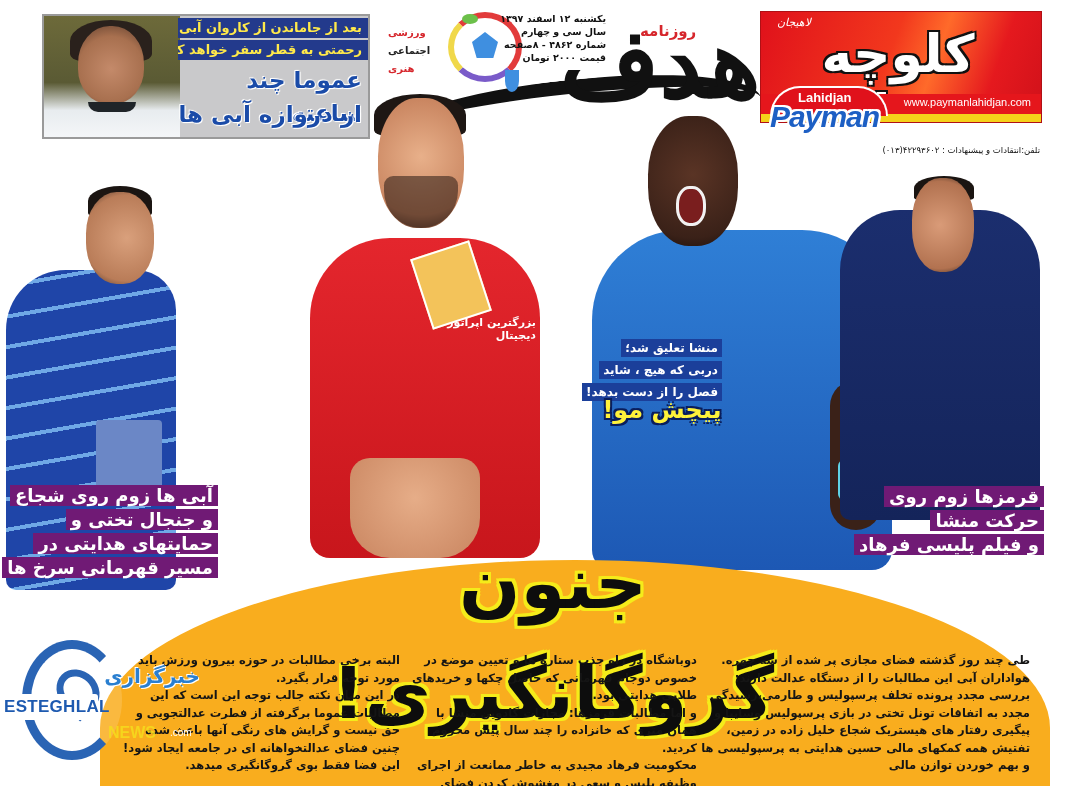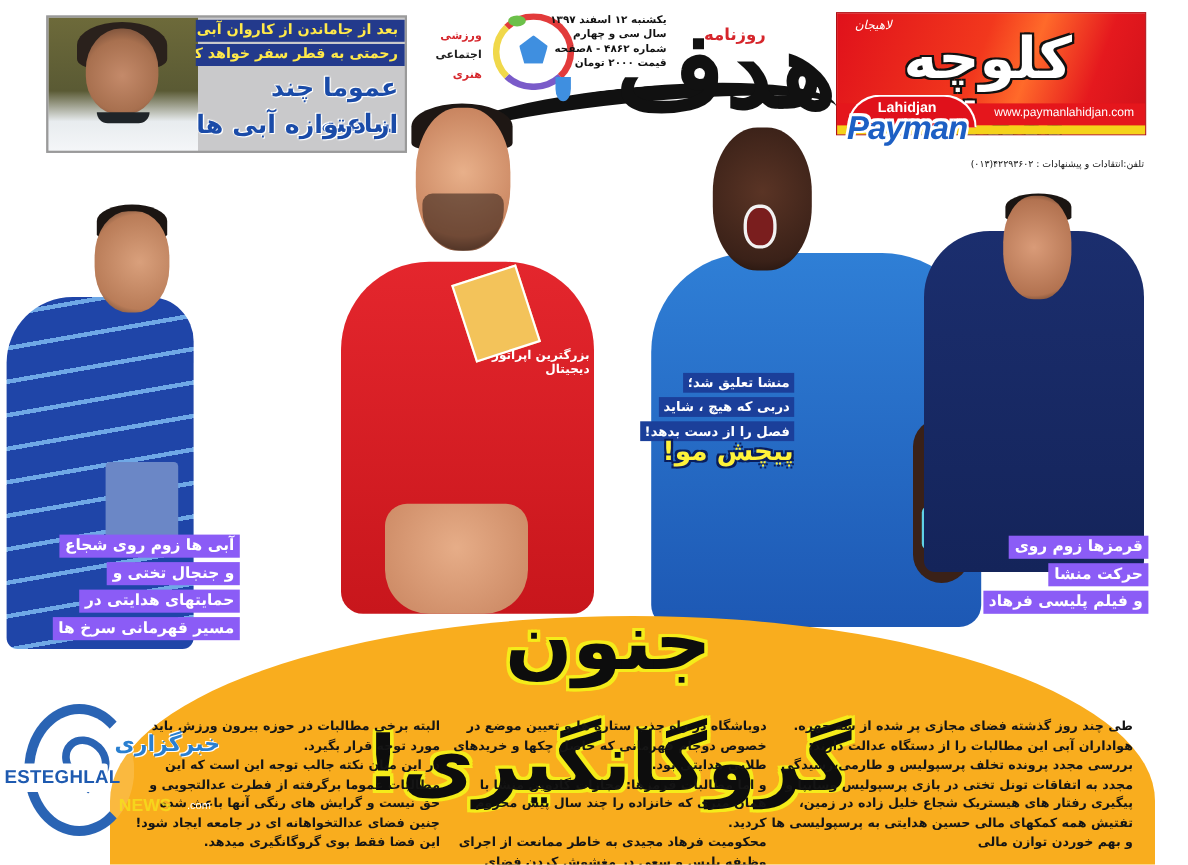--- a/index.html
+++ b/index.html
@@ -23,21 +23,21 @@
   .teaser-title.t2 { top: 82px; }
 
   
   .logo-swoosh { left: 380px; top: 80px; width: 380px; height: 45px; border-top: 14px solid #111; border-radius: 60% 60% 0 0 / 100% 100% 0 0; transform: rotate(-6deg); }
   .logo-ball { left: 448px; top: 12px; width: 74px; height: 70px; border-radius: 50%; background: #fff; border: 6px solid #e23b3b; border-left-color: #f0d84a; border-bottom-color: #7a5bc9; }
   .logo-ball-pent { left: 472px; top: 32px; width: 26px; height: 26px; background: #3f8fe0; clip-path: polygon(50% 0, 100% 38%, 82% 100%, 18% 100%, 0 38%); }
   .logo-dot-green { left: 462px; top: 14px; width: 16px; height: 10px; border-radius: 50%; background: #6cc04a; }
   .logo-dot-blue { left: 505px; top: 70px; width: 14px; height: 22px; border-radius: 0 0 50% 50%; background: #3f8fe0; }
   .logo-hadaf { left: 560px; top: 14px; width: 190px; font-family: "DejaVu Serif", serif; font-size: 96px; font-weight: bold; color: #111; line-height: 100px; text-align: center; }
   .logo-rooznameh { left: 640px; top: 22px; width: 100px; font-size: 15px; font-weight: bold; color: #d6262c; text-align: left; direction: rtl; }
-  .logo-tags { left: 388px; top: 24px; width: 50px; font-size: 10px; font-weight: bold; line-height: 18px; text-align: right; }
+  .logo-tags { left: 388px; top: 24px; width: 50px; font-size: 10px; font-weight: bold; line-height: 18px; text-align: left; }
   .logo-tags span { display: block; }
   .tag-red { color: #d6262c; }
   .tag-dark { color: #222; }
   .issue-info { left: 502px; top: 12px; width: 104px; font-size: 9.5px; line-height: 13px; color: #111; font-weight: bold; }
   .issue-info div { white-space: nowrap; }
 
   
   .ad { left: 760px; top: 11px; width: 282px; height: 112px; background: linear-gradient(110deg, #e0111b 0%, #f2381d 45%, #ff6a2a 60%, #e5191e 80%, #d0111a 100%); overflow: hidden; border: 1px solid #b01015; }
   .ad-brand { right: 8px; top: 12px; width: 270px; font-size: 52px; font-weight: bold; color: #fff; line-height: 60px; text-align: center; text-shadow: 2px 2px 0 #111, -2px -2px 0 #111, 2px -2px 0 #111, -2px 2px 0 #111; }
   .ad-script { left: 16px; top: 4px; font-size: 11px; color: #fff; font-style: italic; }
@@ -76,21 +76,21 @@
   .blue-wrist { left: 838px; top: 460px; width: 36px; height: 40px; background: #5fd2e6; border-radius: 6px; }
 
   .coach-body { left: 840px; top: 210px; width: 200px; height: 310px; border-radius: 60px 60px 10px 10px; background: linear-gradient(180deg, #1b2e6e, #14245a); }
   .coach-head { left: 912px; top: 178px; width: 62px; height: 94px; border-radius: 45%; background: radial-gradient(circle at 45% 50%, #d99b78, #b27250 75%, #2a1d16 100%); }
   .coach-hair { left: 914px; top: 176px; width: 60px; height: 24px; border-radius: 50% 50% 10% 10%; background: #1b1512; }
 
   
   .cap-left { left: 38px; top: 485px; width: 180px; }
   .cap-right { left: 904px; top: 486px; width: 140px; }
   .cap-line { display: block; margin-bottom: 3px; text-align: right; }
-  .cap-line span { display: inline-block; background: #8b5cf6; color: #fff; font-size: 14px; font-weight: bold; line-height: 21px; padding: 0 5px; white-space: nowrap; }
+  .cap-line span { display: inline-block; background: #701a75; color: #fff; font-size: 18px; font-weight: bold; line-height: 21px; padding: 0 5px; white-space: nowrap; }
 
   .mid-caption { left: 612px; top: 337px; width: 110px; }
   .mid-caption .mc-line { display: block; text-align: right; margin-bottom: 2px; }
   .mid-caption .mc-line span { display: inline-block; background: #1b3f9a; color: #fff; font-size: 12px; font-weight: bold; line-height: 18px; padding: 0 4px; white-space: nowrap; }
   .mid-headline { left: 602px; top: 396px; width: 120px; font-size: 24px; font-weight: bold; color: #fff23a; text-align: center; text-shadow: 2px 2px 0 #0a1e5c, -2px -2px 0 #0a1e5c, 2px -2px 0 #0a1e5c, -2px 2px 0 #0a1e5c; }
 
   
   .yellow-blob { left: 100px; top: 560px; width: 950px; height: 420px; background: #f9ad1e; border-radius: 50% 50% 0 0 / 40% 40% 0 0; }
 
   .main-headline { left: 228px; top: 528px; width: 650px; text-align: center; font-size: 72px; font-weight: bold; color: #0d0d0d; letter-spacing: 2px; line-height: 110px; text-shadow: 3px 3px 0 #f5ec1a, -3px -3px 0 #f5ec1a, 3px -3px 0 #f5ec1a, -3px 3px 0 #f5ec1a, 0 3px 0 #f5ec1a, 0 -3px 0 #f5ec1a, 3px 0 0 #f5ec1a, -3px 0 0 #f5ec1a; }

